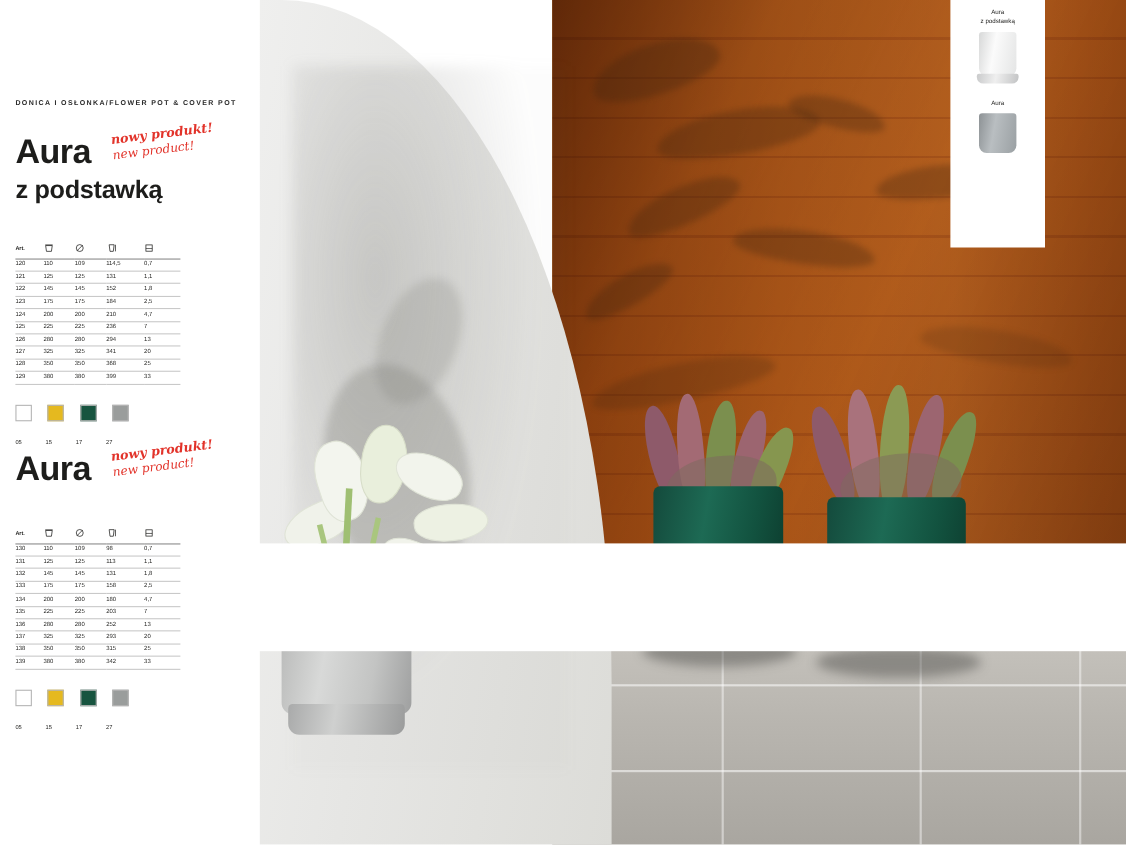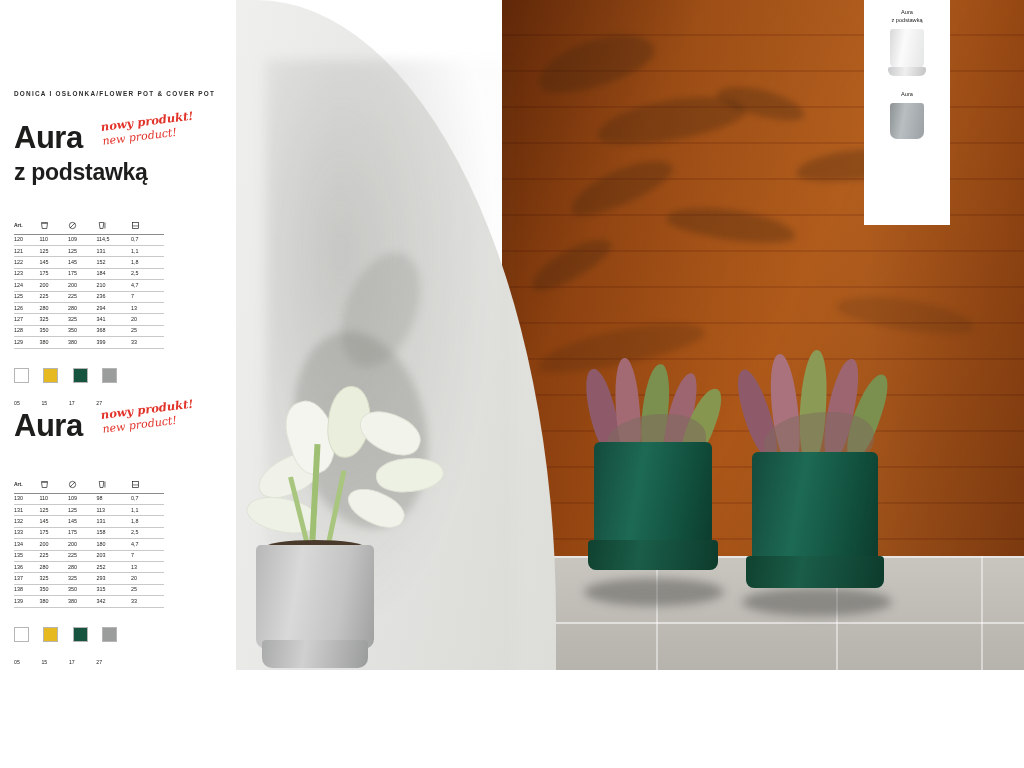--- a/index.html
+++ b/index.html
@@ -12,21 +12,21 @@
     height: 768px;
     font-family: "Liberation Sans", sans-serif;
     overflow: hidden;
     position: relative;
   }
 
   #page {
     position: absolute;
     left: 0; top: 0;
     width: 1024px;
-    height: 768px;
+    height: 592px;
     background: #ffffff;
   }
 
   
   .left-col {
     position: absolute;
     left: 0; top: 0;
     width: 420px;
     height: 768px;
     z-index: 40;

